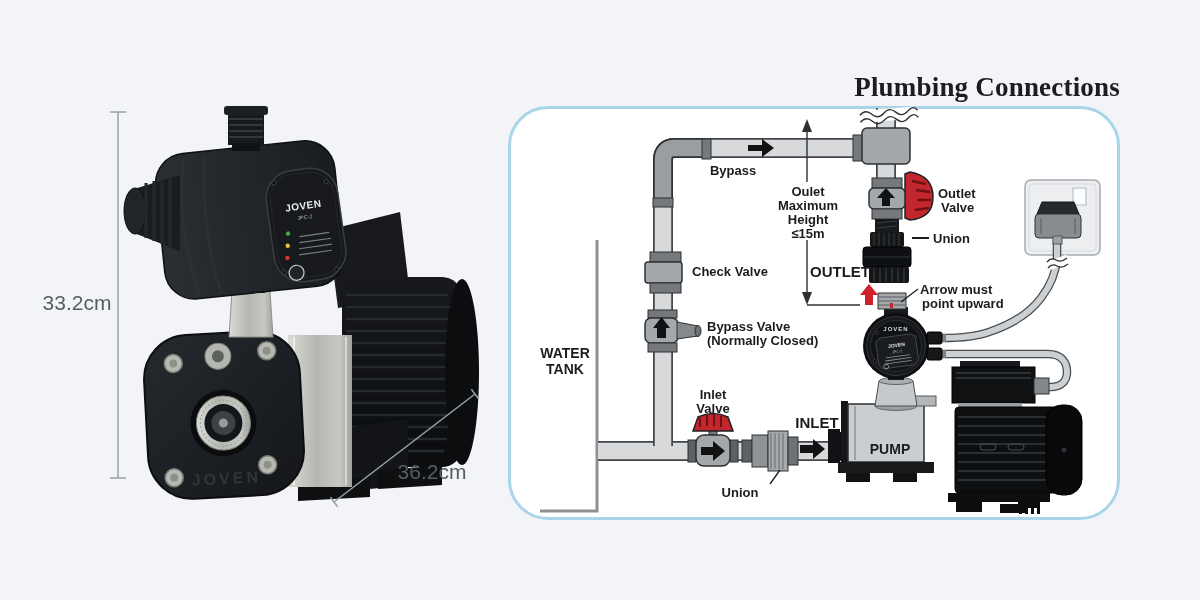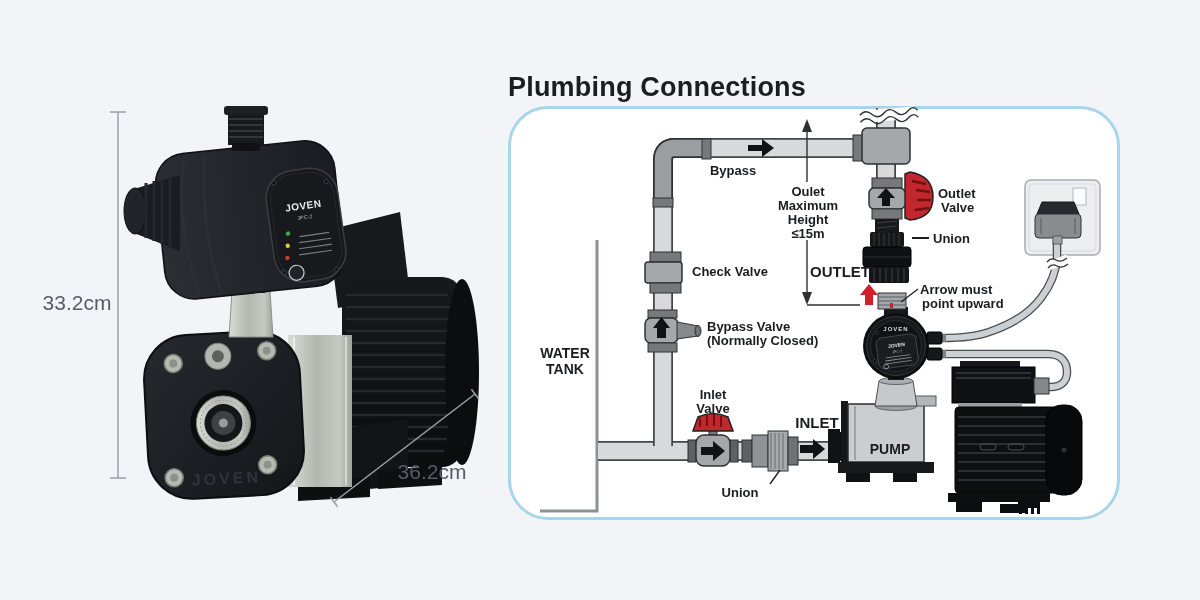--- a/index.html
+++ b/index.html
@@ -1,19 +1,19 @@
 <!DOCTYPE html>
 <html><head>
 <meta charset="utf-8">
 <style>
   html,body{margin:0;padding:0;}
   .stage{position:relative;width:1200px;height:600px;background:#f3f4f8;overflow:hidden;
          font-family:"Liberation Sans",sans-serif;}
-  .diagram-title{position:absolute;left:508px;top:72px;width:612px;text-align:left;
-         font-size:27px;font-weight:800;letter-spacing:.2px;color:#1b1d1f;}
+  .diagram-title{position:absolute;left:508px;top:72px;width:612px;text-align:right;
+         font-size:27px;font-weight:800;letter-spacing:.2px;color:#1b1d1f;font-family:Liberation Serif, serif;}
   .diagram-box{position:absolute;left:508px;top:106px;width:612px;height:414px;
          background:#ffffff;border:3px solid #a9d5ea;border-radius:40px;box-sizing:border-box;}
   .diagram-box svg{position:absolute;left:-3px;top:-3px;}
   .product-svg{position:absolute;left:40px;top:85px;}
   
   .dlabel{font-family:"Liberation Sans",sans-serif;font-weight:700;font-size:13px;fill:#1a1c1e;}
   .dlabel-lg{font-family:"Liberation Sans",sans-serif;font-weight:700;font-size:15px;fill:#1a1c1e;}
   .dlabel-md{font-family:"Liberation Sans",sans-serif;font-weight:700;font-size:14px;fill:#1a1c1e;}
   .dim-text{font-family:"Liberation Sans",sans-serif;font-weight:400;font-size:21px;fill:#565d65;}
   .ctl-brand{font-family:"Liberation Sans",sans-serif;font-weight:700;fill:#e8ebee;}

